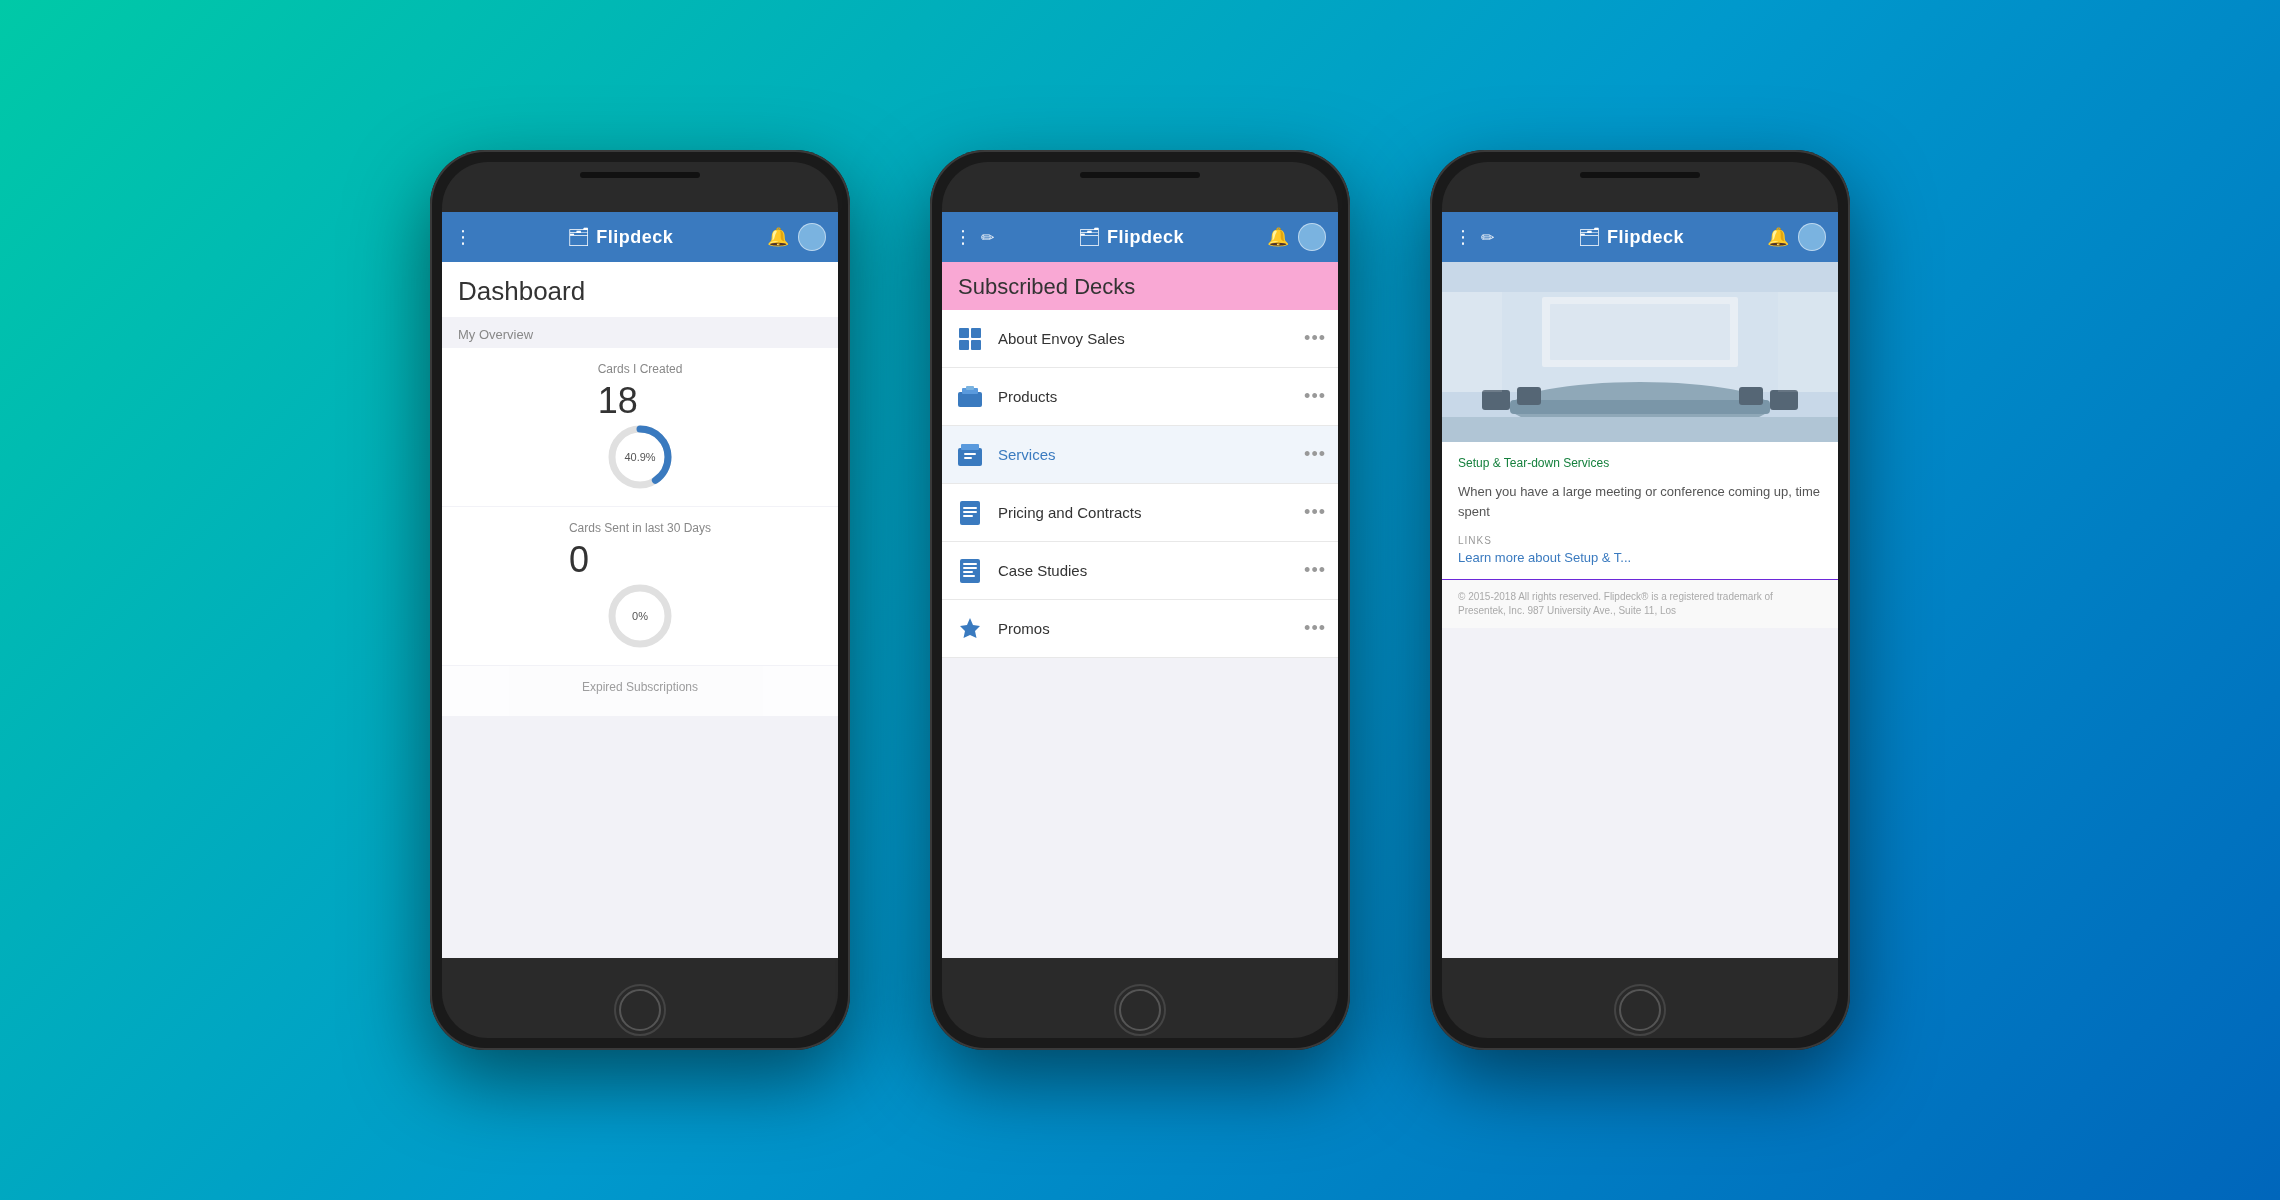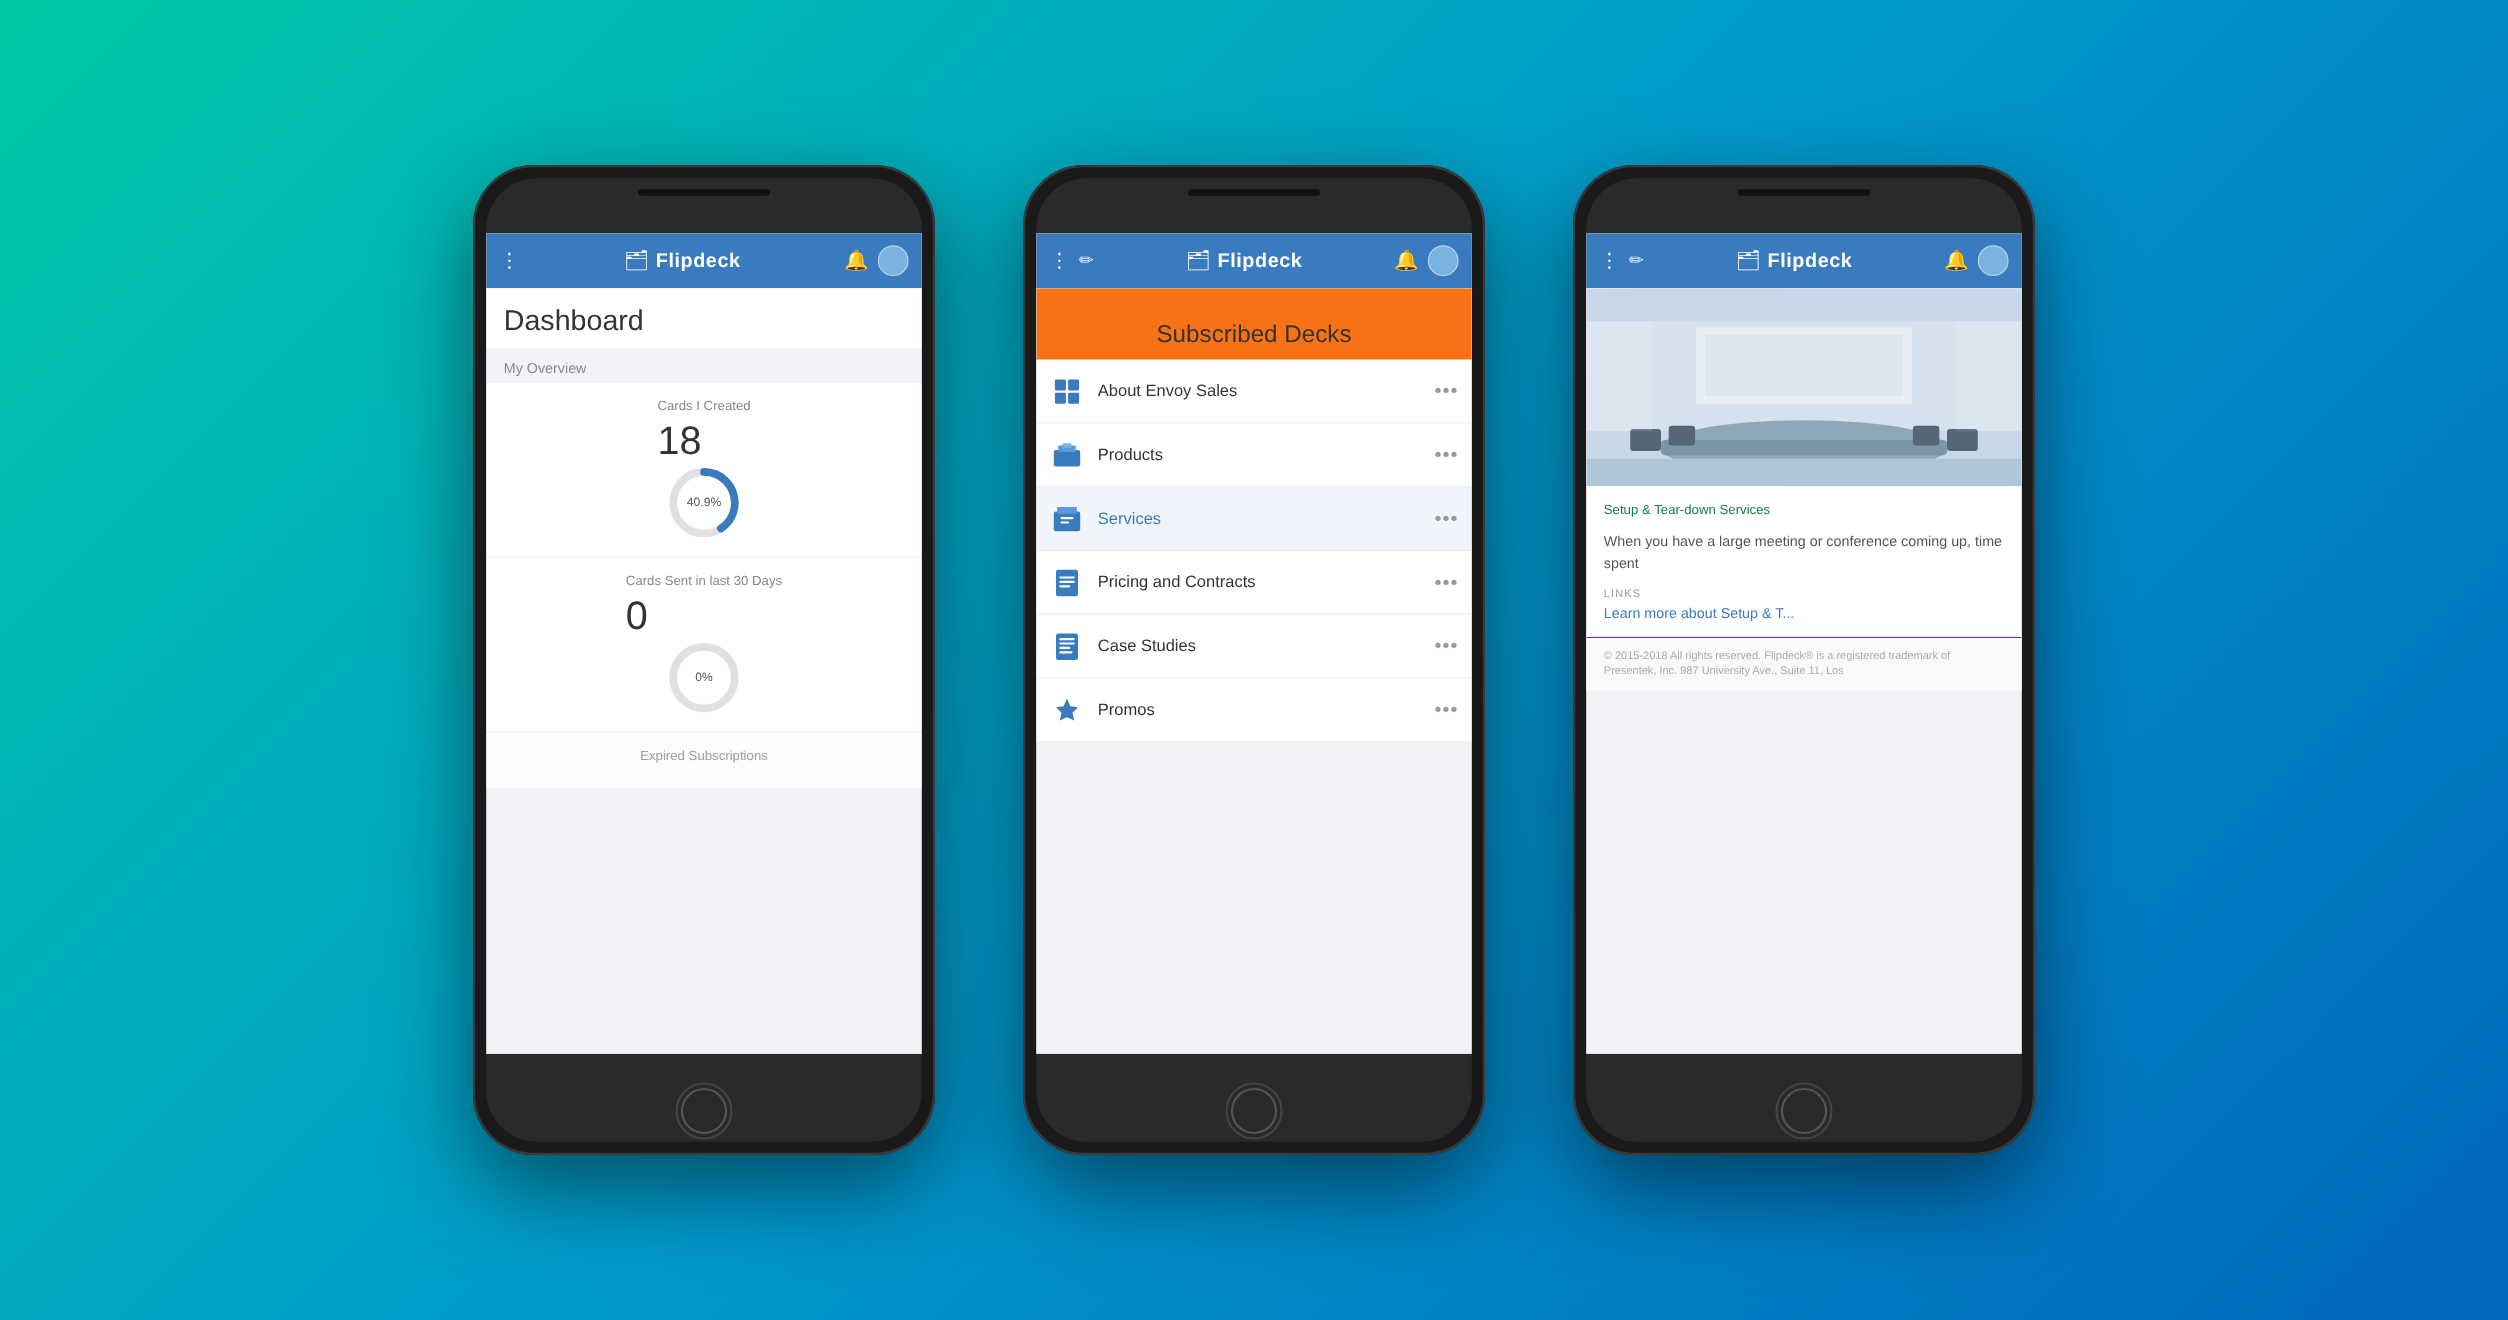--- a/index.html
+++ b/index.html
@@ -209,23 +209,22 @@
       font-size: 11px;
       color: #555;
       font-weight: 500;
     }
 
     
     .decks-title {
       font-size: 22px;
       font-weight: 300;
       color: #333;
-      padding: 29px 16px 10px;
-      background: #f97316;
-      text-align: center;
+      padding: 12px 16px 10px;
+      background: #f9a8d4;
     }
 
     .deck-item {
       background: white;
       border-bottom: 1px solid #e8e8e8;
       display: flex;
       align-items: center;
       padding: 0 12px;
       height: 58px;
       gap: 12px;

